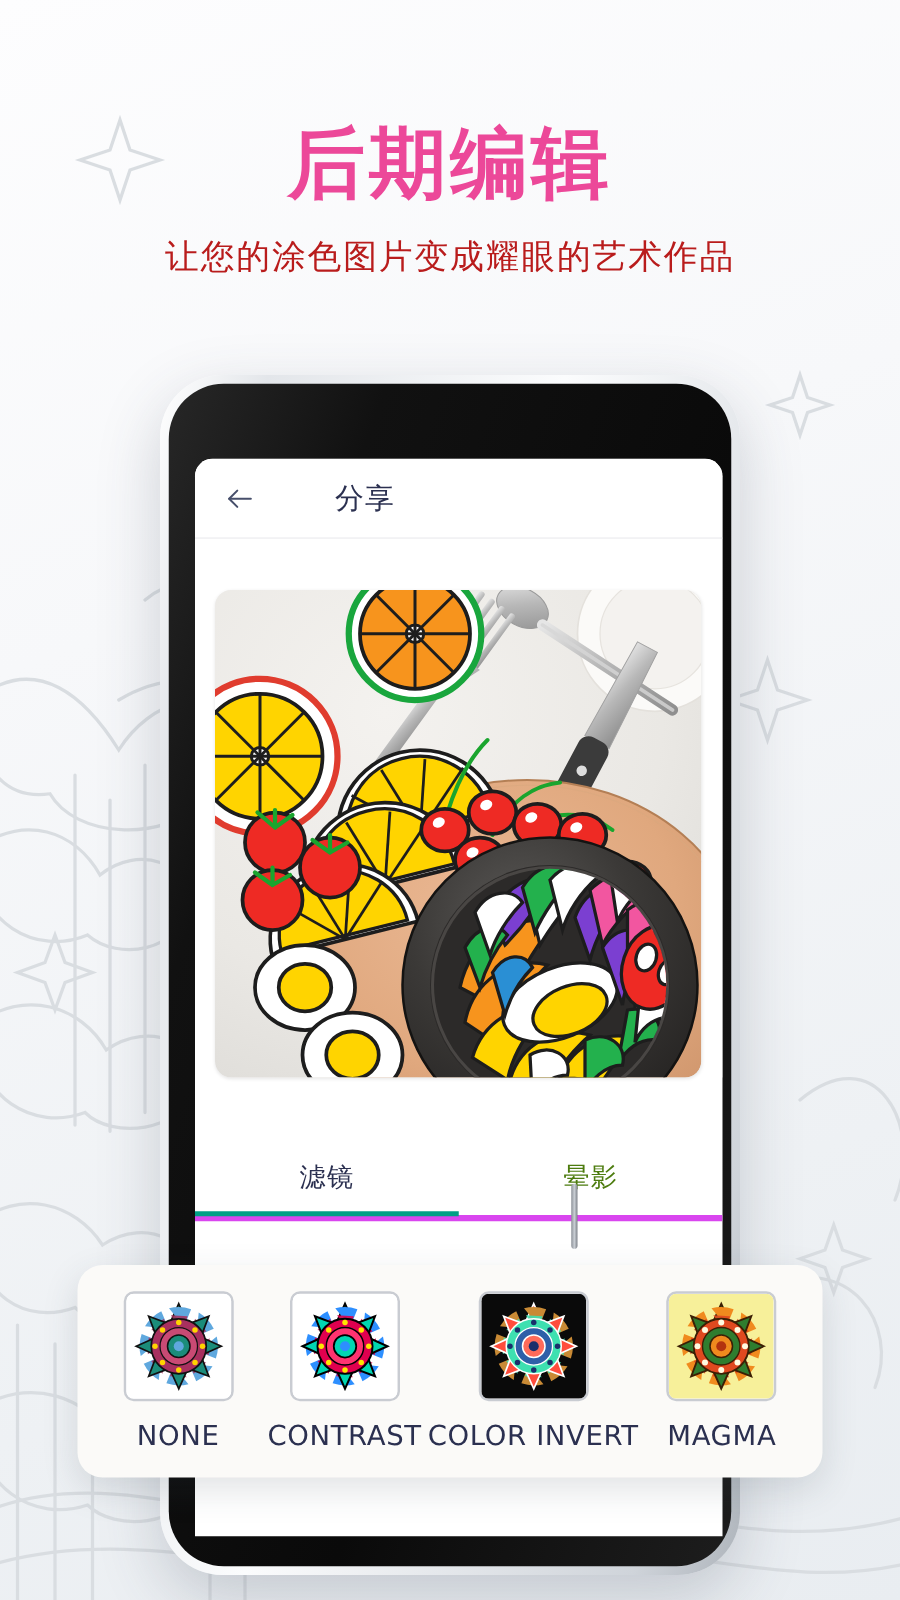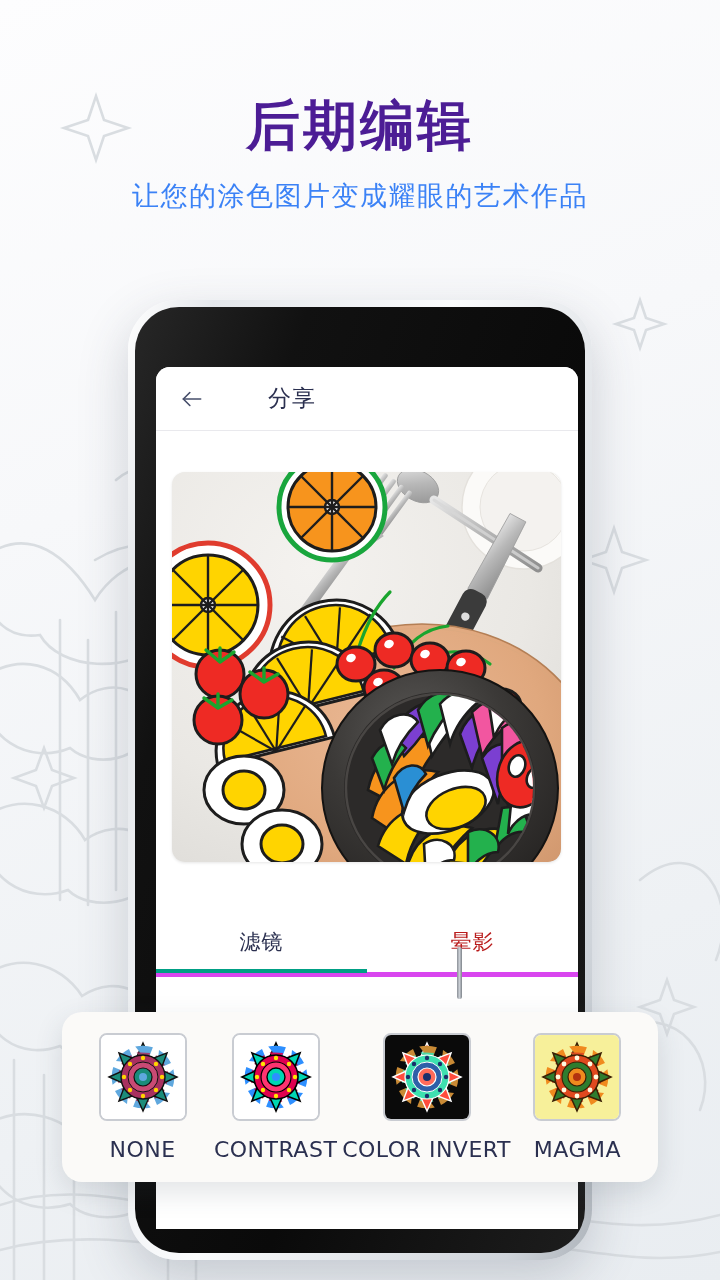--- a/index.html
+++ b/index.html
@@ -19,31 +19,31 @@
     width: 720px; height: 1280px;
     pointer-events: none;
   }
 
   
   .headline-wrap {
     position: absolute; top: 96px; left: 0; width: 720px;
     text-align: center;
   }
   .headline {
-    font-size: 54px;
+    font-size: 62px;
     font-weight: bold;
     letter-spacing: 3px;
-    color: #4c1d95;
+    color: #ec4899;
     line-height: 1.12;
     font-family: "DejaVu Sans", "Liberation Sans", sans-serif;
   }
   .subhead {
     margin-top: 22px;
     font-size: 27px;
-    color: #3b82f6;
+    color: #b91c1c;
     letter-spacing: 1.5px;
     font-family: "DejaVu Sans", "Liberation Sans", sans-serif;
   }
 
   
   .phone-shadow {
     position: absolute;
     left: 128px; top: 300px;
     width: 464px; height: 960px;
     border-radius: 50px;
@@ -126,21 +126,21 @@
     margin-top: 52px;
     display: flex;
     position: relative;
     border-bottom: 5px solid #d946ef;
   }
   .tab {
     flex: 1;
     text-align: center;
     padding: 14px 0 16px 0;
     font-size: 21px;
-    color: #b91c1c;
+    color: #4d7c0f;
     letter-spacing: 1px;
     font-family: "DejaVu Sans", "Liberation Sans", sans-serif;
   }
   .tab.active { color: #2b3050; }
   .tab-underline {
     position: absolute;
     bottom: -1px; left: 0;
     width: 50%; height: 4px;
     background: #00a085;
   }

